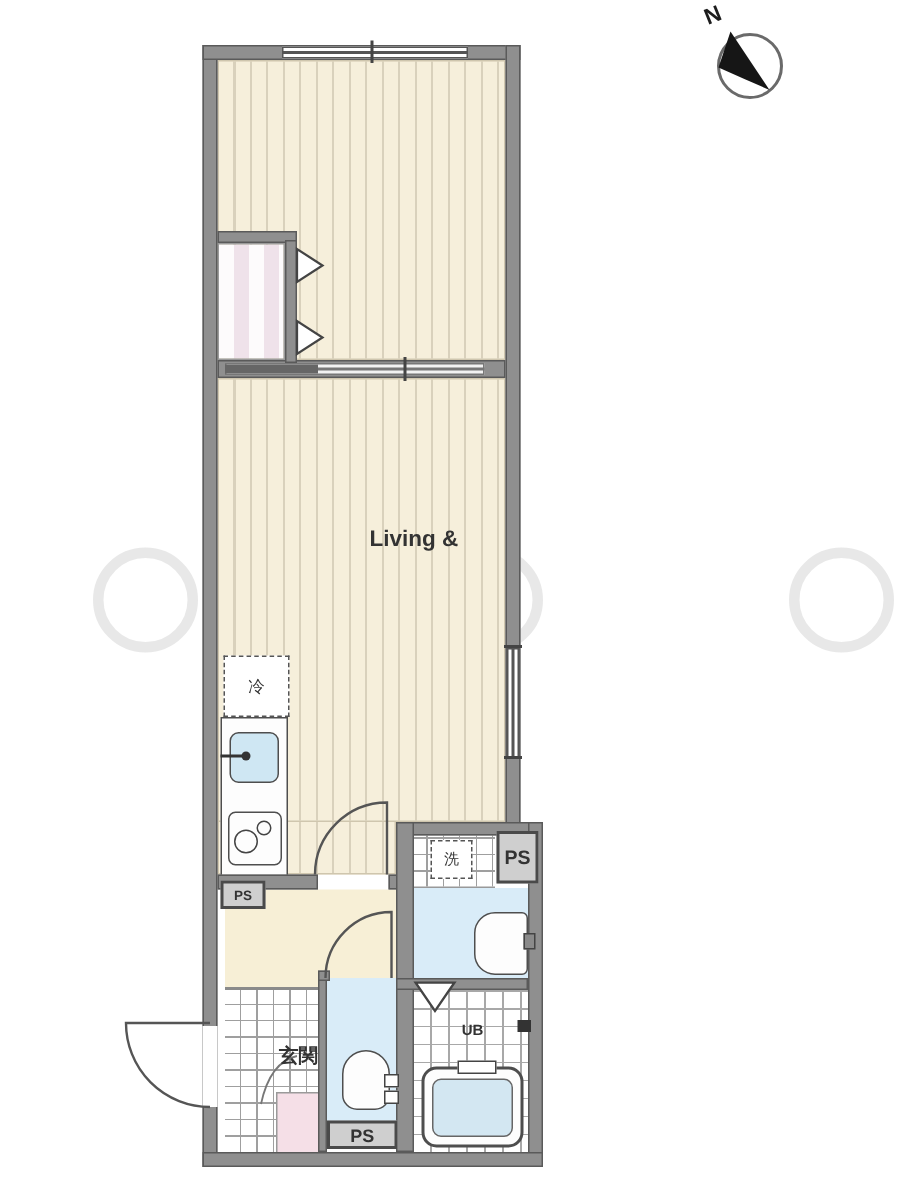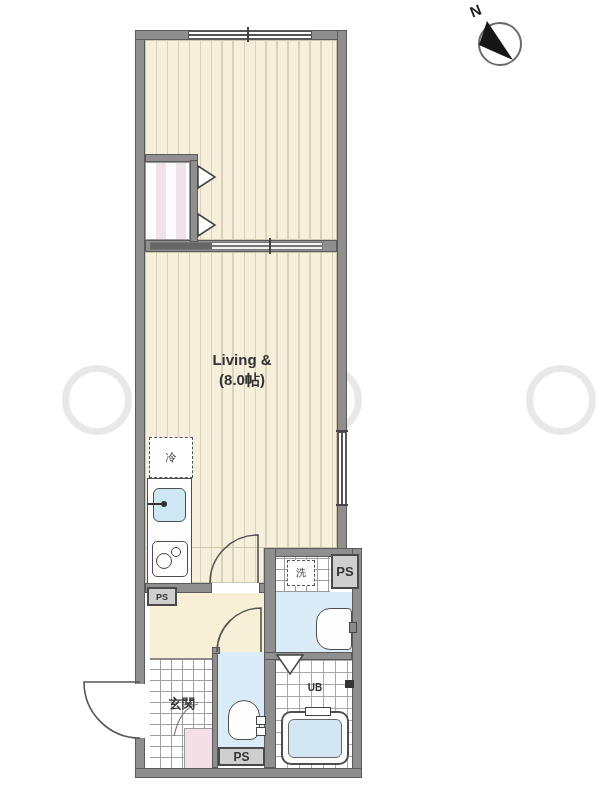--- a/index.html
+++ b/index.html
@@ -144,26 +144,25 @@
     <polygon points="277,655 303,655 290,674" fill="#ffffff" stroke="#444" stroke-width="1.5"></polygon>
 
     <path d="M198,704 Q180,708 174,736" fill="none" stroke="#777" stroke-width="1.2"></path>
 
     <polygon points="487,21 513,60 497,53 479,45" fill="#161616"></polygon>
   </svg>
 
   <div class="label" style="left:181px;top:98px;width:120px;font-size:13.5px;line-height:1.3;">
   </div>
 
-  <div class="label" style="left:158px;top:350px;width:168px;font-size:15px;font-weight:600;line-height:1.3;">
+  <div class="label" style="left:158px;top:350px;width:168px;font-size:15px;font-weight:600;line-height:1.3;padding-left:34px;">
     <div>Living &amp;</div>
-    <div>(8.0帖)</div>
   </div>
 
-  <div class="label" style="left:152px;top:695px;width:60px;font-size:13px;font-weight:600;">
+  <div class="label" style="left:152px;top:695px;width:60px;font-size:13px;font-weight:600;text-align:right;">
     <span>玄関</span>
   </div>
 
   <div class="label" style="left:295px;top:682px;width:40px;font-size:10px;font-weight:700;">
     <span>UB</span>
   </div>
 
 </div>
 
 </body></html>

